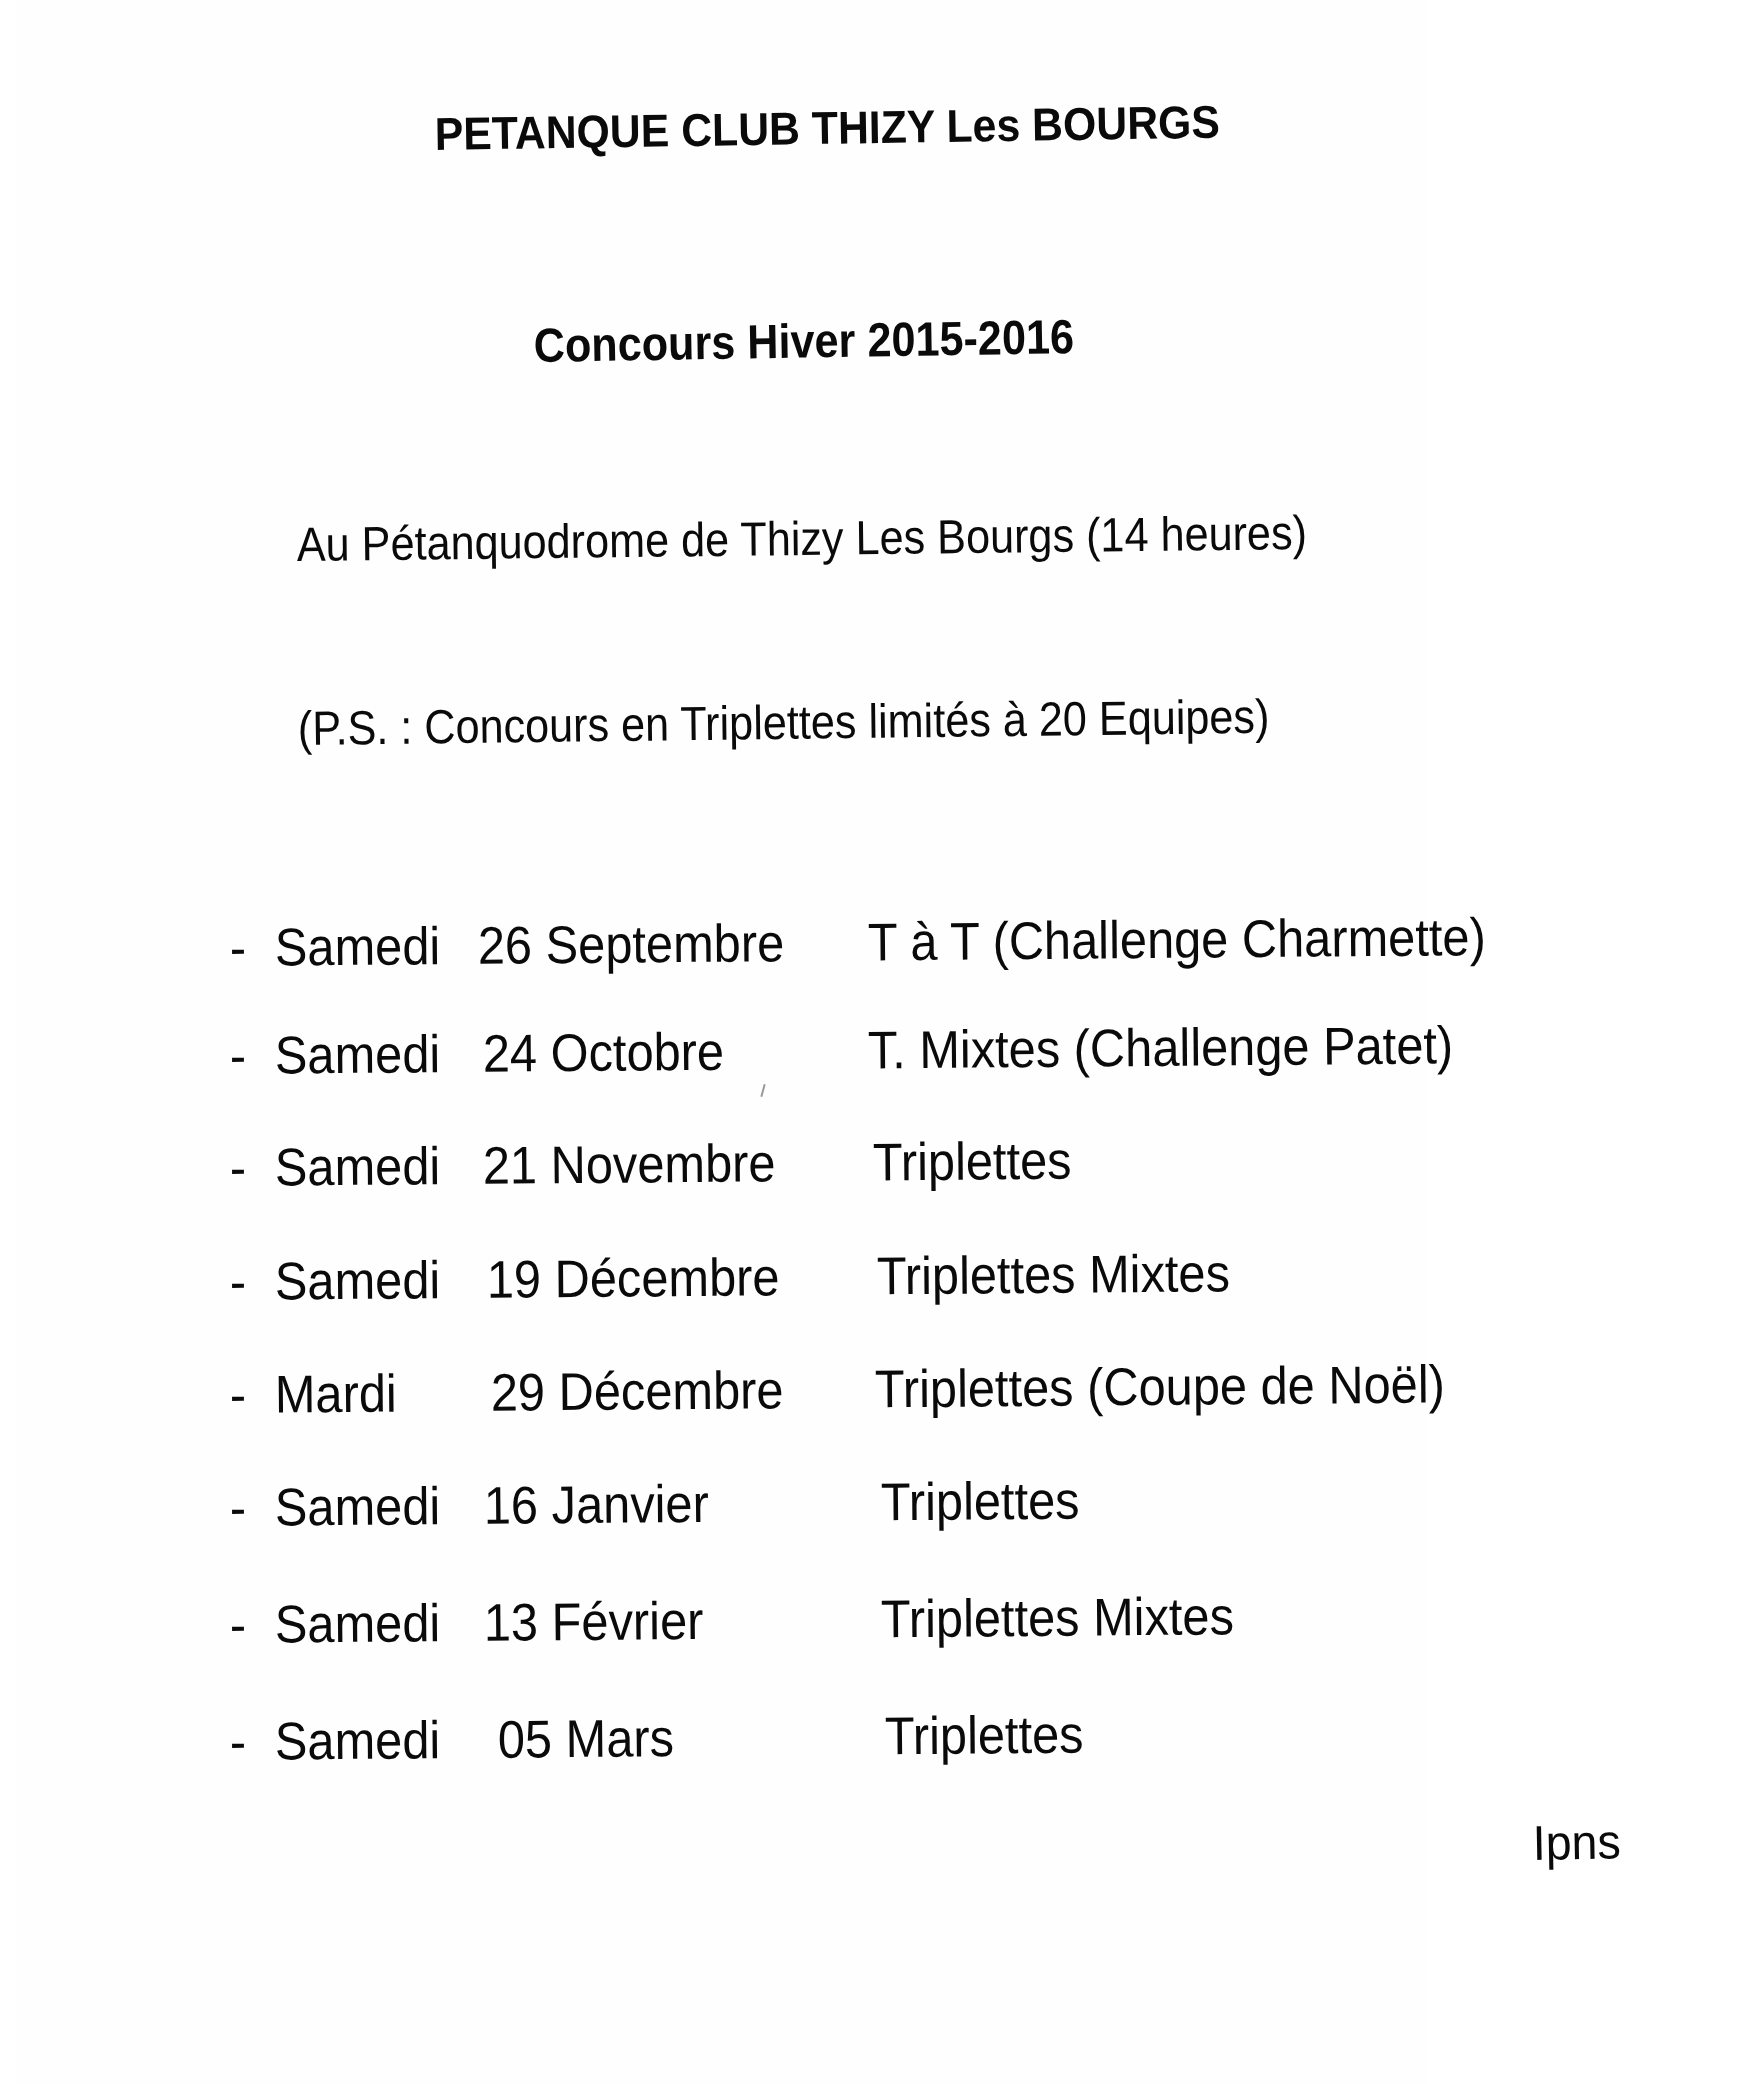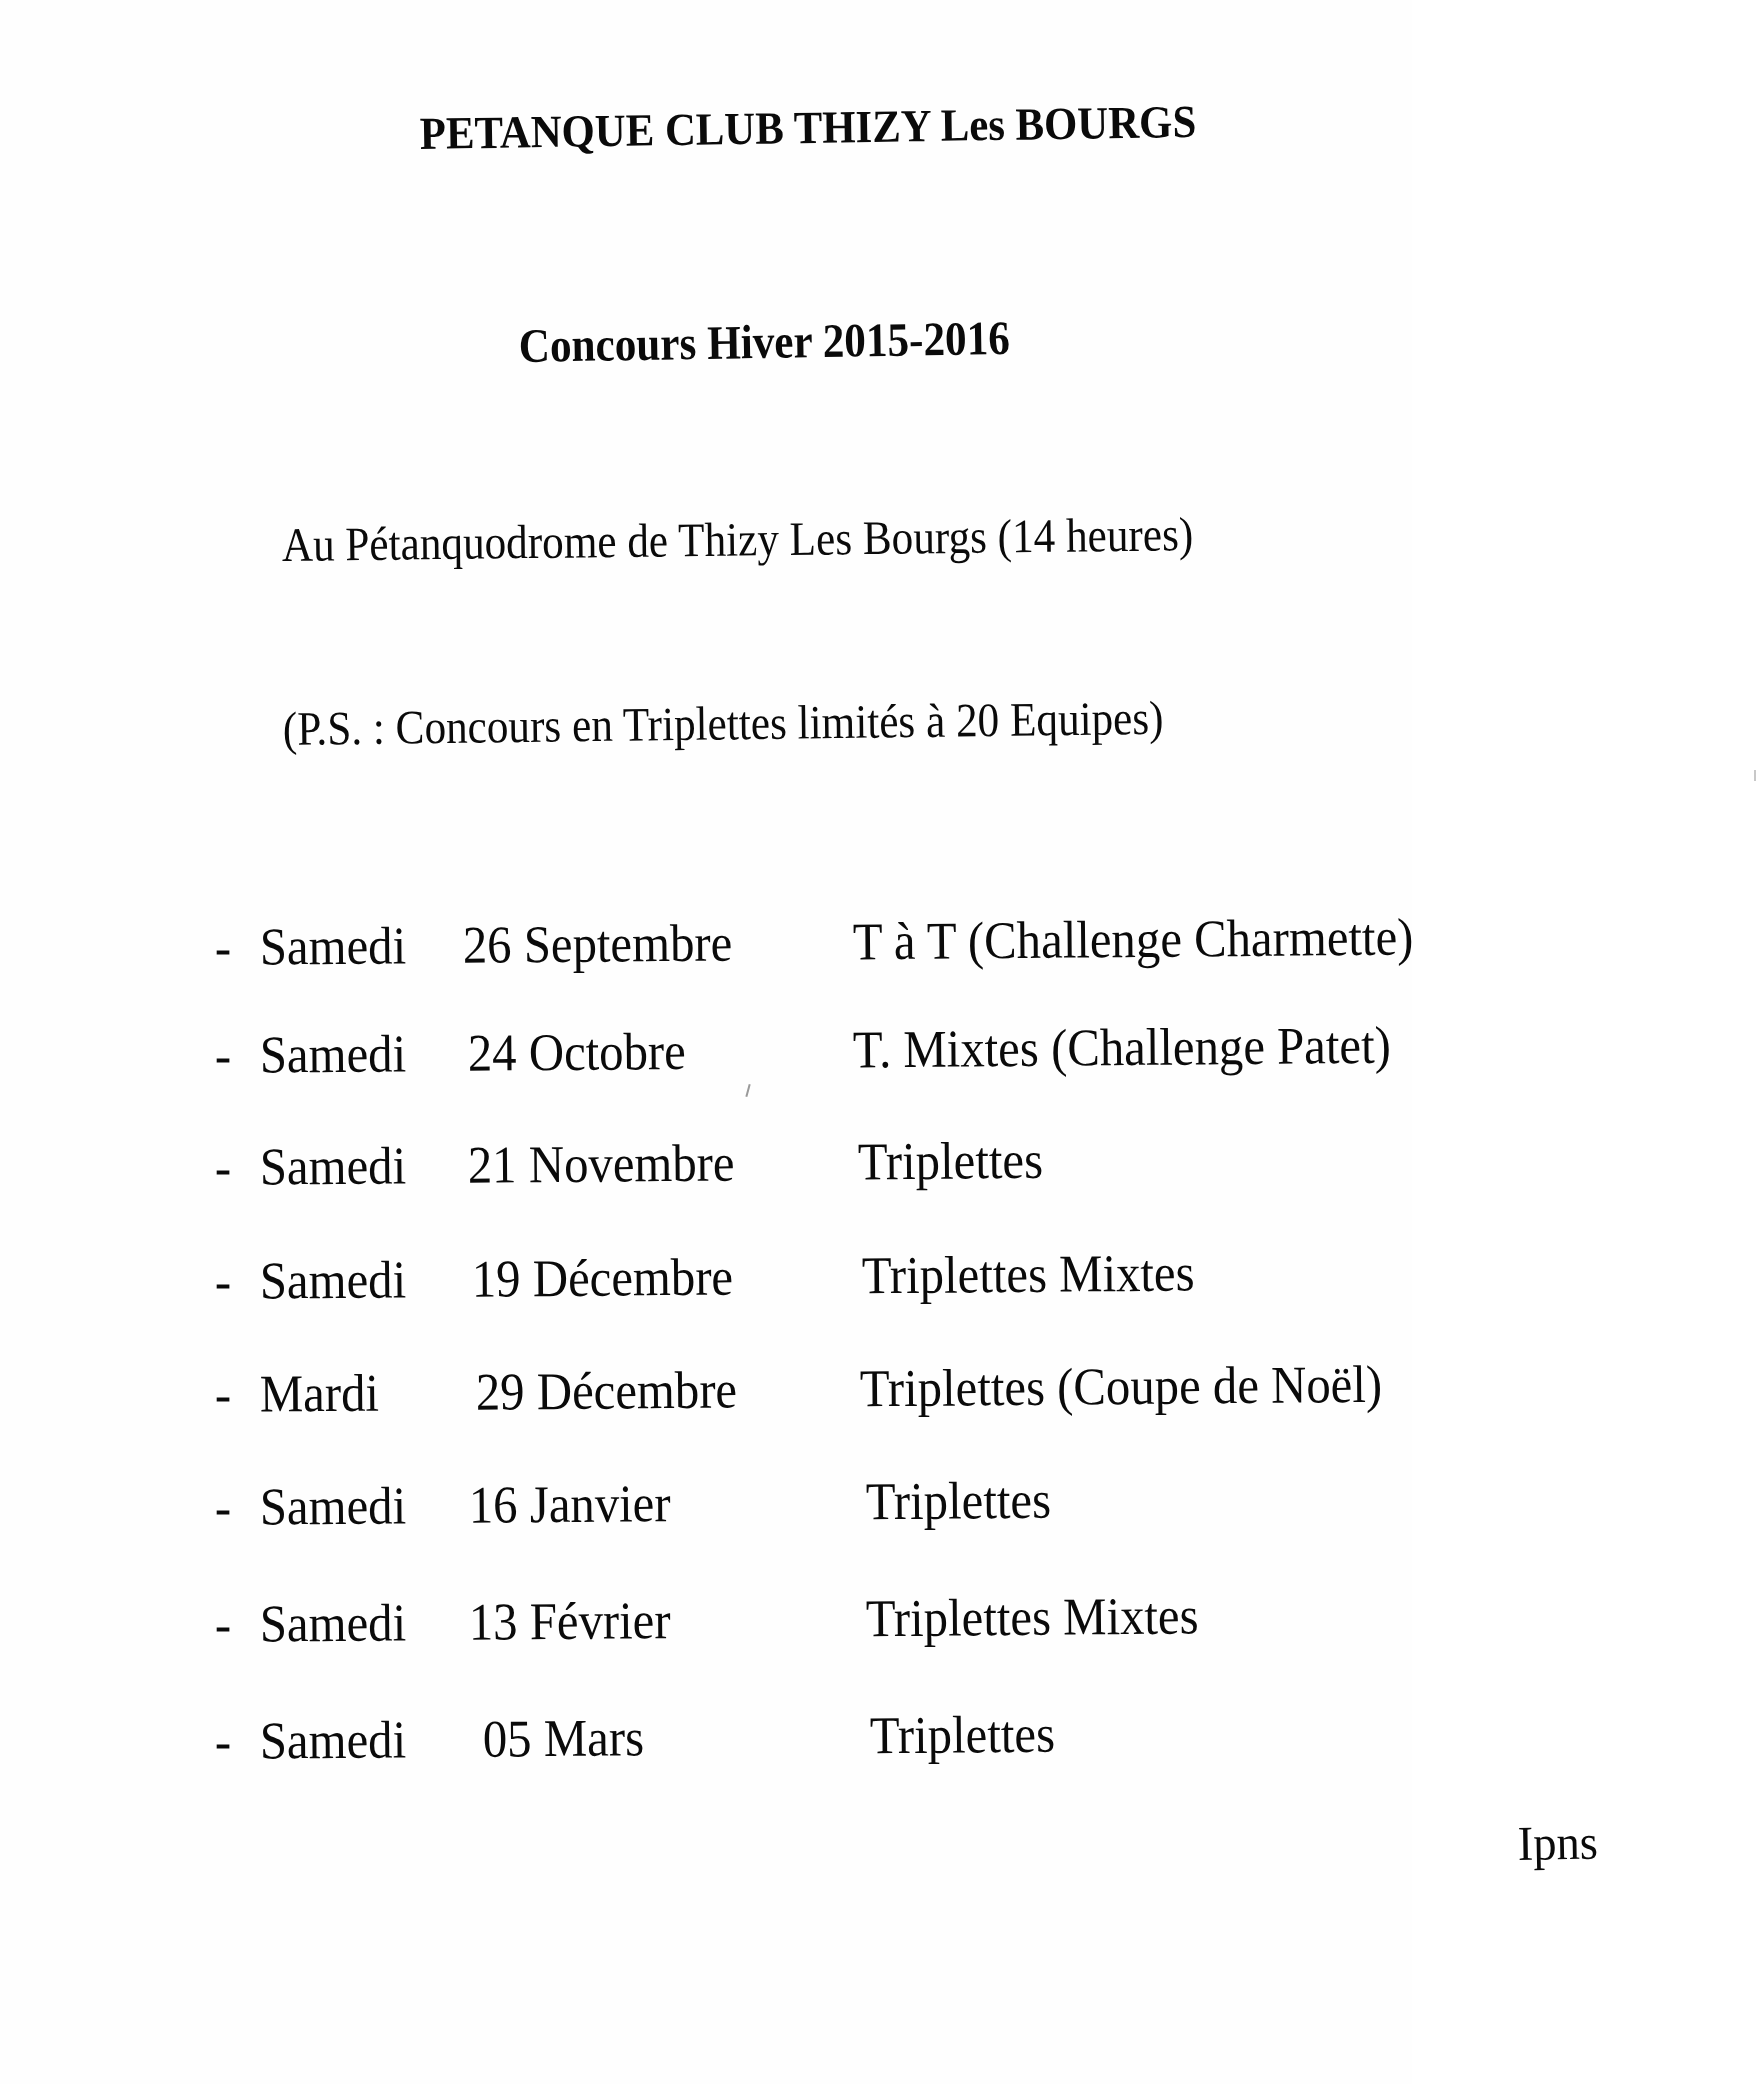--- a/index.html
+++ b/index.html
@@ -1,20 +1,20 @@
 <!DOCTYPE html>
 <html style="font-size:15px"><head>
 <meta charset="utf-8">
 <style>
   html, body { margin:0; padding:0; }
   body {
     width:1758px; height:2085px; background:#ffffff; position:relative; overflow:hidden;
     font-family:"Liberation Sans", "DejaVu Sans", sans-serif; color:#0a0a0a;
   }
-  .page { position:absolute; left:0; top:0; width:1412px; height:2085px; background:#fefefe;font-family:Liberation Serif, serif; }
+  .page { position:absolute; left:15px; top:0; width:1412px; height:2085px; background:#fefefe; }
   .line { position:absolute; white-space:nowrap; line-height:1; transform-origin:0 83%; }
   .bold { font-weight:bold; }
   .title { font-size:46px; left:420px; top:111px; transform:rotate(-0.9deg) scaleX(0.93); transform-origin:0 83%; }
   .subtitle { font-size:48px; left:519px; top:322px; transform:rotate(-0.95deg) scaleX(0.9); transform-origin:0 83%; }
   .venue { font-size:48px; left:282px; top:521px; transform:rotate(-0.68deg) scaleX(0.9); }
   .note { font-size:48px; left:283px; top:705px; transform:rotate(-0.72deg) scaleX(0.9); }
   .row { position:absolute; left:0; width:1758px; height:67px; transform-origin:214px 44px; transform:rotate(-0.5deg); }
   .cell { position:absolute; top:0; font-size:53px; line-height:1; white-space:nowrap; transform-origin:0 50%; transform:scaleX(0.92); }
   .dash { left:215px; }
   .day { left:260px; }

